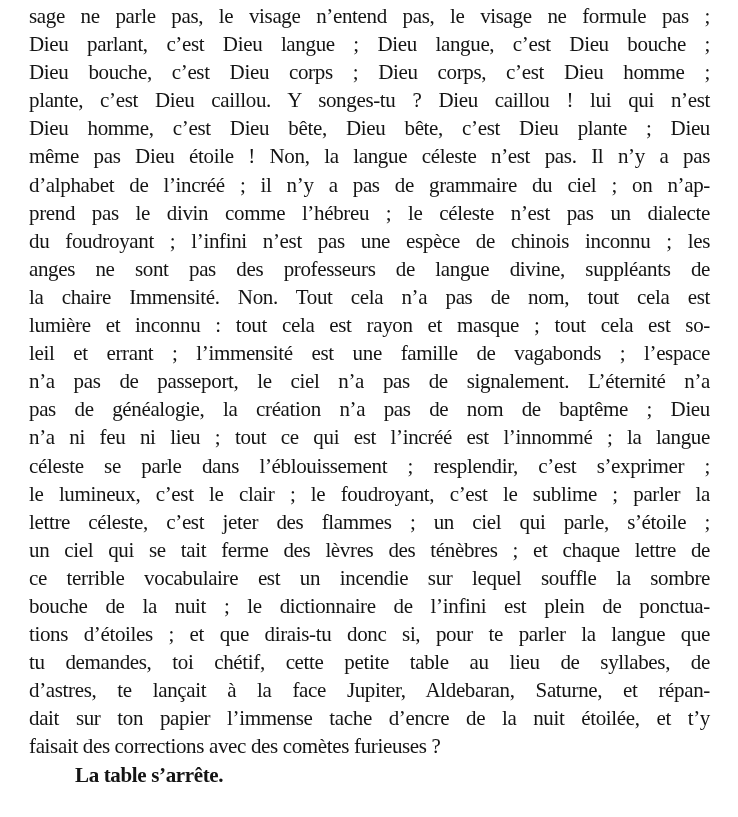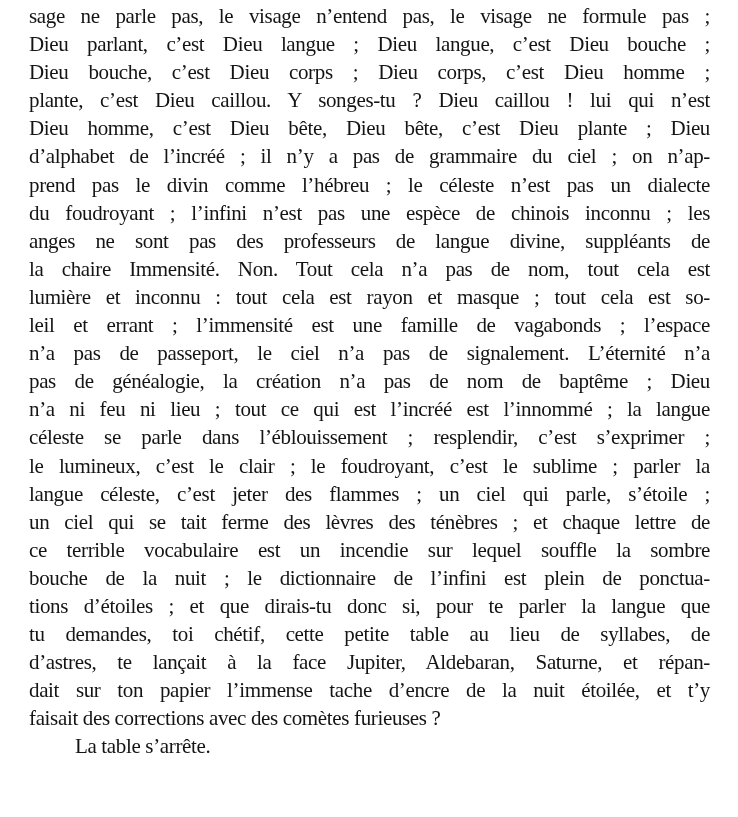--- a/index.html
+++ b/index.html
@@ -37,45 +37,47 @@
     text-align-last: justify;
     height: 28.1px;
     overflow: visible;
   }
   .text-line.no-justify {
     text-align: right;
     text-align-last: left;
   }
   .text-line.indent {
     padding-left: 46px;
+    font-weight: bold;
   }
 </style>
 </head>
 <body>
 
 <div class="book-page">
   <div class="page-text" id="page-text" style="color: rgb(20, 20, 20);">
       <div class="text-line">sage ne parle pas, le visage n’entend pas, le visage ne formule pas ;</div>
       <div class="text-line">Dieu parlant, c’est Dieu langue ; Dieu langue, c’est Dieu bouche ;</div>
       <div class="text-line">Dieu bouche, c’est Dieu corps ; Dieu corps, c’est Dieu homme ;</div>
       <div class="text-line">plante, c’est Dieu caillou. Y songes-tu ? Dieu caillou ! lui qui n’est</div>
       <div class="text-line">Dieu homme, c’est Dieu bête, Dieu bête, c’est Dieu plante ; Dieu</div>
+      <div class="text-line">même pas Dieu étoile ! Non, la langue céleste n’est pas. Il n’y a pas</div>
       <div class="text-line">d’alphabet de l’incréé ; il n’y a pas de grammaire du ciel ; on n’ap-</div>
       <div class="text-line">prend pas le divin comme l’hébreu ; le céleste n’est pas un dialecte</div>
       <div class="text-line">du foudroyant ; l’infini n’est pas une espèce de chinois inconnu ; les</div>
       <div class="text-line">anges ne sont pas des professeurs de langue divine, suppléants de</div>
       <div class="text-line">la chaire Immensité. Non. Tout cela n’a pas de nom, tout cela est</div>
       <div class="text-line">lumière et inconnu : tout cela est rayon et masque ; tout cela est so-</div>
       <div class="text-line">leil et errant ; l’immensité est une famille de vagabonds ; l’espace</div>
       <div class="text-line">n’a pas de passeport, le ciel n’a pas de signalement. L’éternité n’a</div>
       <div class="text-line">pas de généalogie, la création n’a pas de nom de baptême ; Dieu</div>
       <div class="text-line">n’a ni feu ni lieu ; tout ce qui est l’incréé est l’innommé ; la langue</div>
       <div class="text-line">céleste se parle dans l’éblouissement ; resplendir, c’est s’exprimer ;</div>
       <div class="text-line">le lumineux, c’est le clair ; le foudroyant, c’est le sublime ; parler la</div>
-      <div class="text-line">langue céleste, c’est jeter des flammes ; un ciel qui parle, s’étoile ;</div>
+      <div class="text-line">lettre céleste, c’est jeter des flammes ; un ciel qui parle, s’étoile ;</div>
       <div class="text-line">un ciel qui se tait ferme des lèvres des ténèbres ; et chaque lettre de</div>
       <div class="text-line">ce terrible vocabulaire est un incendie sur lequel souffle la sombre</div>
       <div class="text-line">bouche de la nuit ; le dictionnaire de l’infini est plein de ponctua-</div>
       <div class="text-line">tions d’étoiles ; et que dirais-tu donc si, pour te parler la langue que</div>
       <div class="text-line">tu demandes, toi chétif, cette petite table au lieu de syllabes, de</div>
       <div class="text-line">d’astres, te lançait à la face Jupiter, Aldebaran, Saturne, et répan-</div>
       <div class="text-line">dait sur ton papier l’immense tache d’encre de la nuit étoilée, et t’y</div>
       <div class="text-line no-justify">faisait des corrections avec des comètes furieuses ?</div>
       <div class="text-line no-justify indent">La table s’arrête.</div>
     </div>

